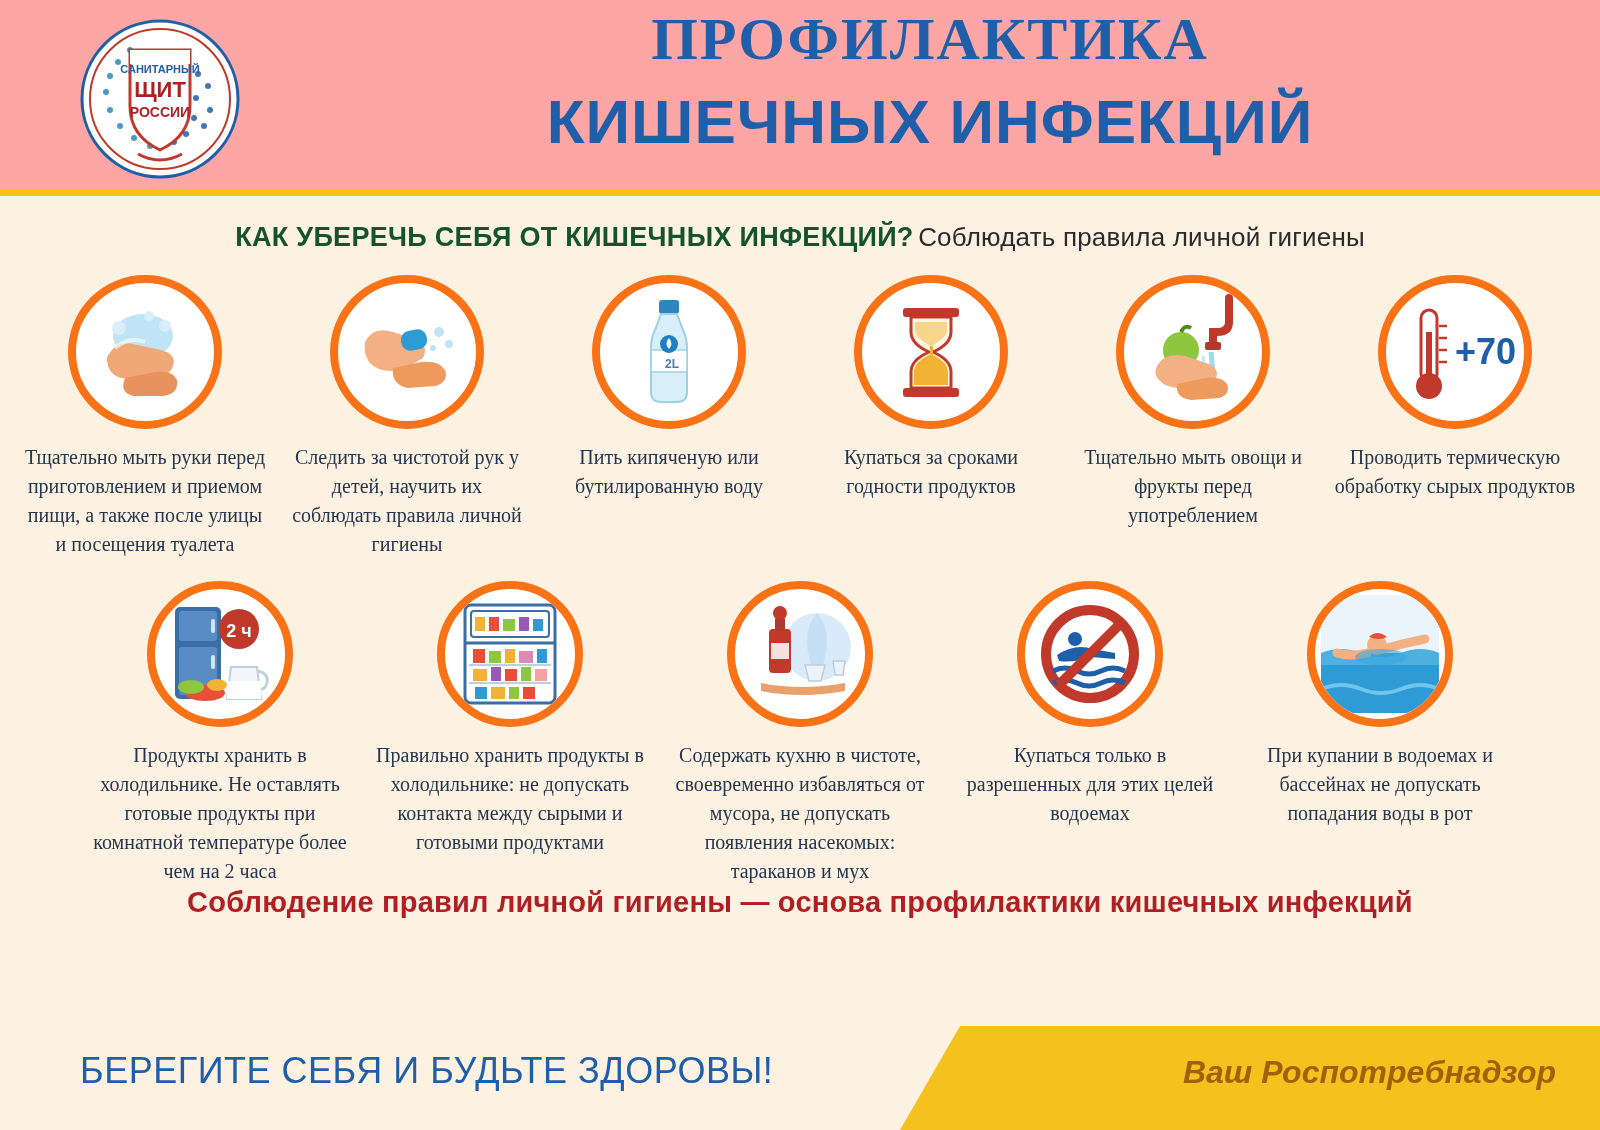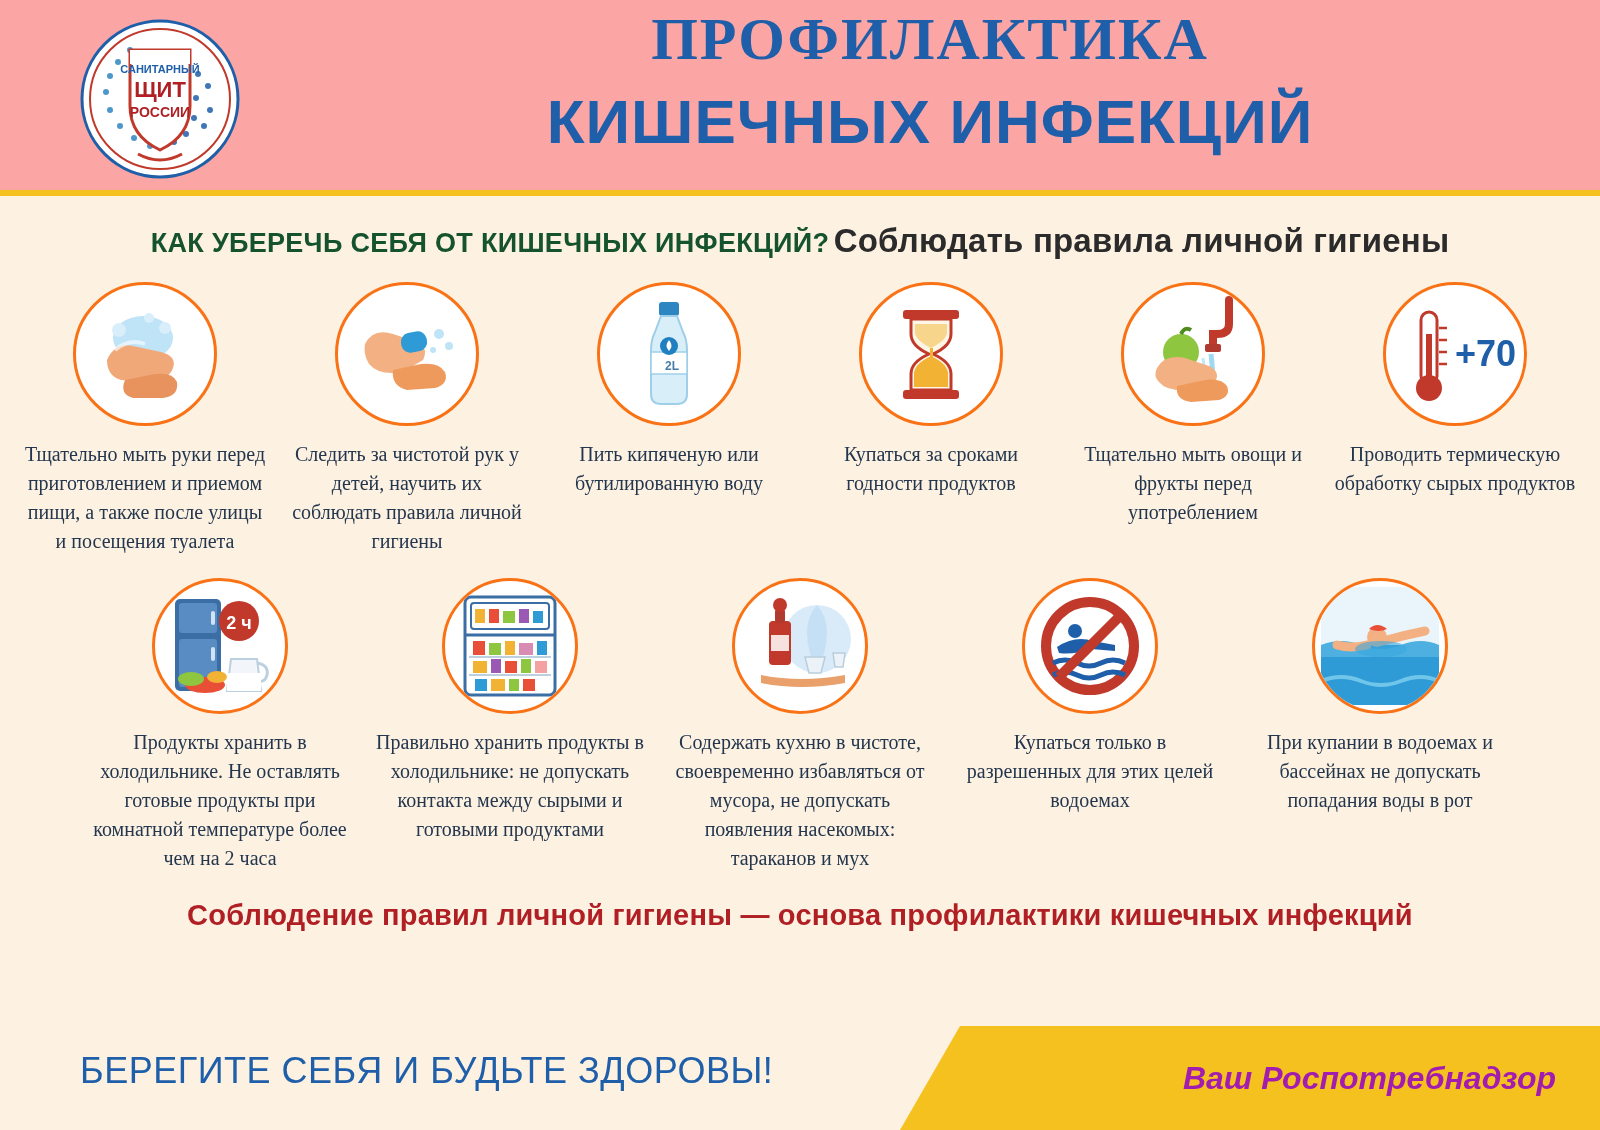--- a/index.html
+++ b/index.html
@@ -41,50 +41,50 @@
   }
   
   .subtitle{
     text-align:center;margin-top:26px;
   }
   .subtitle .q{
     font-size:27px;font-weight:bold;color:#14532d;
     letter-spacing:0.3px;
   }
   .subtitle .a{
-    font-size:33px;font-weight:bold;color:#2b2b2b;
+    font-size:26px;font-weight:normal;color:#2b2b2b;
     letter-spacing:0.2px;
   }
   
   .row{
     display:flex;justify-content:center;align-items:flex-start;
     margin-top:22px;
   }
   .cell{
     display:flex;flex-direction:column;align-items:center;
     box-sizing:border-box;
   }
   .row1 .cell{width:262px;padding:0 10px;}
   .row2 .cell{width:290px;padding:0 10px;}
   .circle{
     width:138px;height:138px;border-radius:50%;
-    background:#ffffff;border:3px solid #f97316;
+    background:#ffffff;border:8px solid #f97316;
     display:flex;align-items:center;justify-content:center;
     overflow:hidden;
   }
   .row2 .circle{width:130px;height:130px;}
   .caption{
     margin-top:14px;
     font-size:20px;line-height:1.45;color:#23364d;
     text-align:center;
     font-family:"Liberation Serif", serif;
   }
   
   .banner{
-    margin-top:26px;text-align:center;
+    text-align:center;
     font-size:29px;font-weight:bold;color:#b01f24;
     letter-spacing:0.2px;
   }
   .footer{
     position:absolute;left:0;right:0;bottom:0;height:104px;
   }
   .footer-blue{
     position:absolute;left:0;top:0;width:100%;height:104px;
     background:#fdf1e2;
   }
@@ -93,21 +93,21 @@
     background:#f5c11e;
     clip-path:polygon(60px 0,100% 0,100% 100%,0 100%);
   }
   .footer-slogan{
     position:absolute;left:80px;top:24px;
     font-size:36px;font-weight:normal;color:#1f5fa9;
     letter-spacing:0.5px;
   }
   .footer-brand{
     position:absolute;right:44px;top:28px;
-    font-size:32px;font-weight:bold;font-style:italic;color:#a21caf;margin-top:6px;
+    font-size:32px;font-weight:bold;font-style:italic;color:#a16207;
   }
   svg{display:block;}
 </style>
 </head>
 <body>
 
 <div class="poster">
 
   <div class="header">
 

